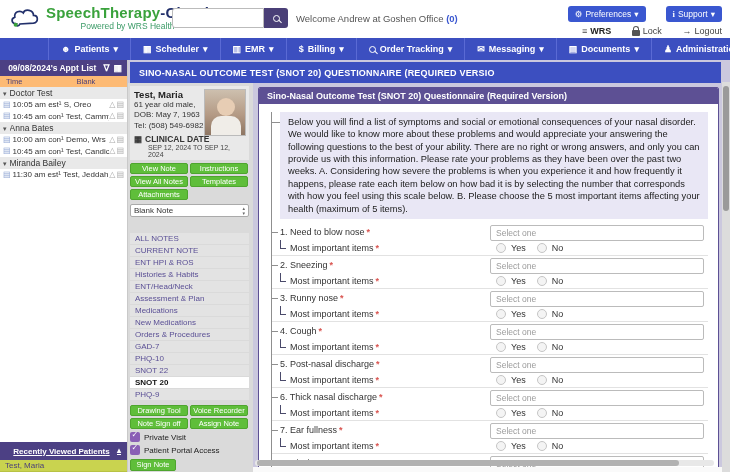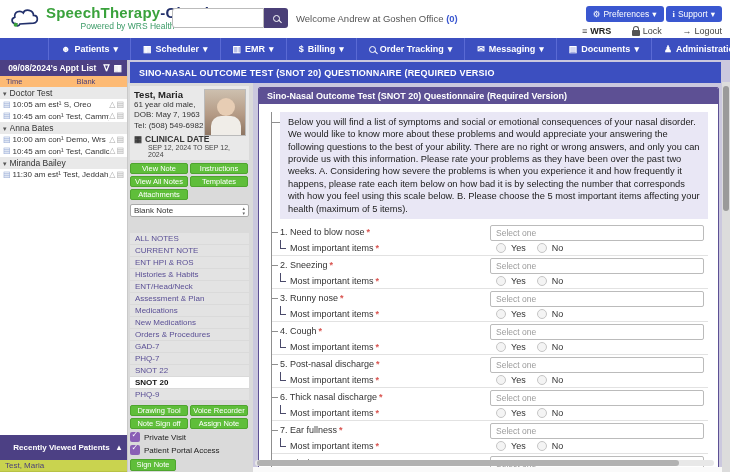--- a/index.html
+++ b/index.html
@@ -16,21 +16,21 @@
   .logo-secondary { color:#22306b; }
   .logo-tagline { font-size:8.5px; color:#3a9a66; text-align:center; margin-top:0; }
   .search-wrap { position:absolute; left:172px; top:8px; display:flex; }
   .search-input { width:92px; height:20px; border:1px solid #bbb; border-radius:3px 0 0 3px;
     font-size:9px; padding:0 4px; color:#333; background:#fff; }
   .search-btn { width:24px; height:20px; background:#4a3f77; border:none; border-radius:0 3px 3px 0;
     color:#fff; display:flex; align-items:center; justify-content:center; cursor:pointer; }
   .welcome { position:absolute; left:296px; top:13px; font-size:9.5px; color:#555; }
   .welcome a { color:#3a57d0; text-decoration:none; font-weight:bold; }
   .hdr-right { position:absolute; right:8px; top:6px; width:140px; }
-  .hdr-btn-row { display:flex; justify-content:flex-end; gap:2px; }
+  .hdr-btn-row { display:flex; justify-content:flex-end; gap:20px; }
   .hdr-btn { background:#3a57d0; color:#fff; font-size:8.5px; border:none; border-radius:3px;
     padding:3px 7px; display:flex; align-items:center; gap:3px; cursor:pointer; }
   .hdr-link-row { display:flex; justify-content:space-between; margin-top:4px; align-items:center; }
   .hdr-link { font-size:9px; color:#444; display:flex; align-items:center; gap:3px; cursor:pointer; }
   .wrs-label { font-weight:bold; color:#222; }
 
   
   .nav-bar { height:22px; background:#3c4fc0; display:flex; align-items:stretch;padding-left:48px; }
   .nav-stub { width:16px; border-right:1px solid #5a6ad4; background:#4558c6; }
   .nav-item { display:flex; align-items:center; gap:4px; color:#fff; font-size:9px; font-weight:bold;
@@ -51,22 +51,22 @@
   .appt-cols .c-time { width:45px; }
   .appt-cols .c-name { flex:1; text-align:center; }
   .appt-list { font-size:8px; color:#333; }
   .appt-row { display:flex; align-items:center; height:11.5px; padding:0 3px; background:#fff; white-space:nowrap; overflow:hidden; }
   .appt-row.t-group { background:#e9e9e9; height:12px; color:#333; font-size:8.5px; }
   .appt-row .grp-caret { display:none; }
   .appt-row.t-group .grp-caret { display:inline; color:#555; margin-right:3px; font-size:7px; }
   .row-cal-icon { color:#8aa0d0; font-size:8px; margin-right:2px; }
   .appt-row .txt { flex:1; overflow:hidden; }
   .row-right { display:flex; gap:1px; color:#aaa; font-size:8px; }
-  .recent-bar { position:absolute; bottom:12px; left:0; right:0; height:25px; background:#4c4084;
-    color:#fff; font-size:8px; font-weight:bold; display:flex; align-items:center; padding:0 6px; cursor:pointer; }
+  .recent-bar { position:absolute; bottom:12px; left:0; right:0; height:18px; background:#4c4084;
+    color:#fff; font-size:8px; font-weight:bold; display:flex; align-items:center; padding:0 6px; cursor:pointer;text-decoration:underline; }
   .recent-bar .ttl { flex:1; text-align:center; }
   .recent-rows { position:absolute; bottom:0; left:0; right:0; }
   .recent-row { height:12px; background:#c9d34f; color:#4a3f7a; font-size:8px; display:flex;
     align-items:center; padding:0 5px; border-bottom:1px solid #b8c244; cursor:pointer; }
 
   
   .right-region { position:relative; flex:1; display:flex; flex-direction:column; background:#cbc8de; }
   .blue-title-bar { height:21px; margin:2px 9px 0 2px; background:#3c4fc0; color:#fff;
     font-size:9px; font-weight:bold; display:flex; align-items:center; padding:0 9px;
     letter-spacing:.2px; white-space:nowrap; overflow:hidden; }
@@ -453,21 +453,21 @@
 
               <div class="section-item" data-name="note-section-item">
                 <span data-name="note-section-label">Orders &amp; Procedures</span>
               </div>
 
               <div class="section-item" data-name="note-section-item">
                 <span data-name="note-section-label">GAD-7</span>
               </div>
 
               <div class="section-item" data-name="note-section-item">
-                <span data-name="note-section-label">PHQ-7</span>
+                <span data-name="note-section-label">PHQ-10</span>
               </div>
 
               <div class="section-item" data-name="note-section-item">
                 <span data-name="note-section-label">SNOT 22</span>
               </div>
 
               <div class="section-item selected" data-name="note-section-item">
                 <span data-name="note-section-label">SNOT 20</span>
               </div>
 

